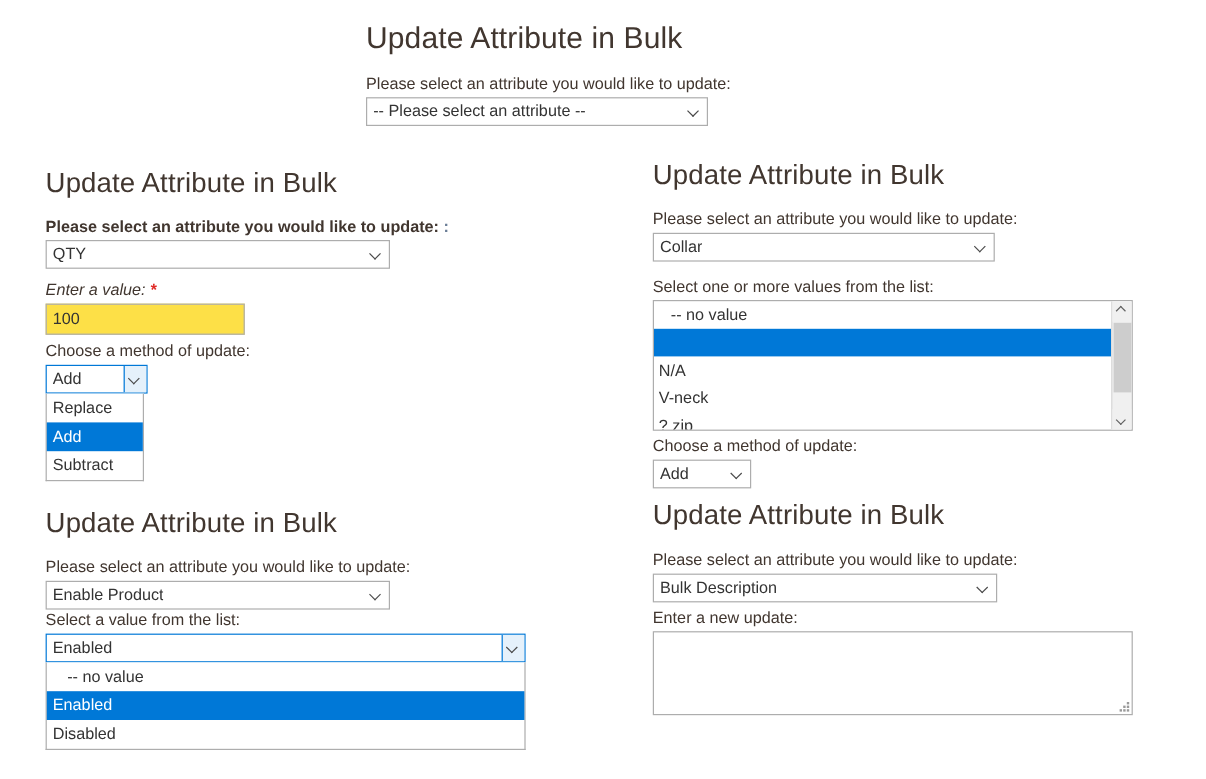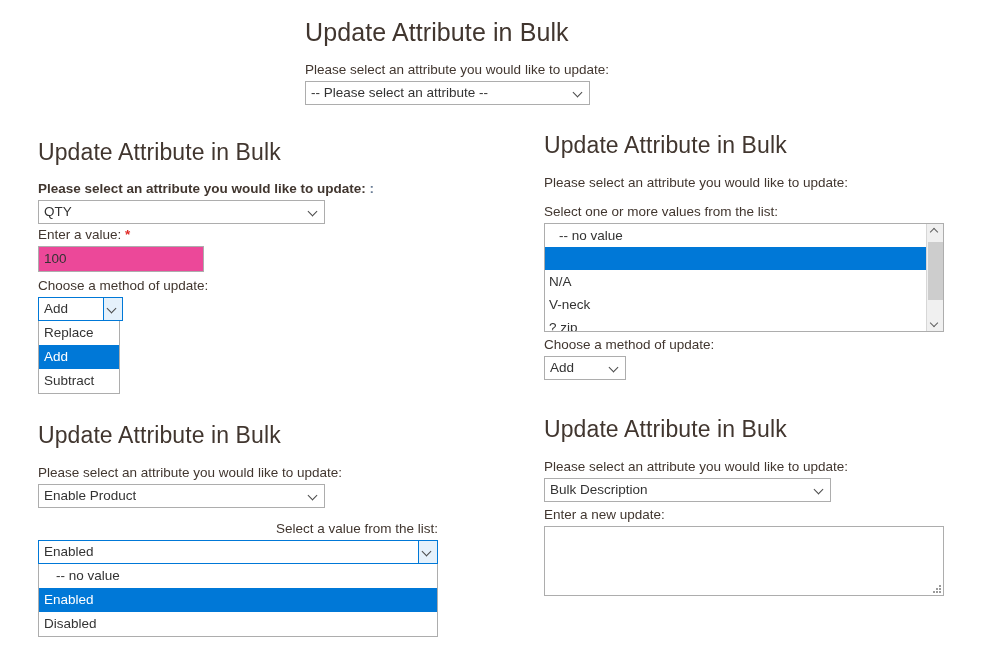--- a/index.html
+++ b/index.html
@@ -101,21 +101,21 @@
     color: #333;
     white-space: nowrap;
     overflow: hidden;
   }
   .ddlist .opt.indent { padding-left: 17px; }
   .ddlist .opt.hl { background: #0078d7; color: #ffffff; }
 
   .txtin {
     height: 24px;
     border: 1px solid #adadad;
-    background: #ec4899;
+    background: #fde047;
     font-size: 13.5px;
     font-family: "Liberation Sans", sans-serif;
     color: #333;
     padding: 12px 5px;
     line-height: 22px;
     display: flex;
     align-items: center;
   }
 
   
@@ -218,21 +218,21 @@
   <div class="panel" style="left:38px; top:139px;">
     <h2 class="h-sec">Update Attribute in Bulk</h2>
     <div class="lbl" style="margin-top:14px;font-weight:bold;">
       <span>Please select an attribute you would like to update:</span>
       <span class="faint">:</span>
     </div>
     <div class="sel" style="width:287px; margin-top:3px;">
       <span class="cv">QTY</span>
       <span class="arw"></span>
     </div>
-    <div class="lbl" style="margin-top:2px;">
+    <div class="lbl" style="margin-top:9px;font-style:italic;">
       <span>Enter a value:</span>
       <span class="req">*</span>
     </div>
     <div class="txtin" style="width:166px; margin-top:3px;">
       <span>100</span>
     </div>
     <div class="lbl" style="margin-top:5px;">Choose a method of update:</div>
     <div style="position:relative; margin-top:3px;">
       <div class="sel open" style="width:85px;">
         <span class="cv">Add</span>
@@ -243,20 +243,24 @@
         <div class="opt">Replace</div>
         <div class="opt hl">Add</div>
         <div class="opt">Subtract</div>
       </div>
     </div>
   </div>
 
   <div class="panel" style="left:544px; top:132px;">
     <h2 class="h-sec">Update Attribute in Bulk</h2>
     <div class="lbl" style="margin-top:15px;">Please select an attribute you would like to update:</div>
+    <div class="sel" style="width:285px; margin-top:3px;">
+      <span class="cv">Collar</span>
+      <span class="arw"></span>
+    </div>
     <div class="lbl" style="margin-top:12px;">Select one or more values from the list:</div>
 
     <div class="listbox" style="width:400px; height:109px; margin-top:3px;">
       <div class="inner">
         <div class="opt indent">-- no value</div>
         <div class="opt hl">&nbsp;</div>
         <div class="opt">N/A</div>
         <div class="opt">V-neck</div>
         <div class="opt">? zip</div>
 
@@ -279,21 +283,21 @@
     </div>
   </div>
 
   <div class="panel" style="left:38px; top:422px;">
     <h2 class="h-sec">Update Attribute in Bulk</h2>
     <div class="lbl" style="margin-top:15px;">Please select an attribute you would like to update:</div>
     <div class="sel" style="width:287px; margin-top:3px;">
       <span class="cv">Enable Product</span>
       <span class="arw"></span>
     </div>
-    <div class="lbl" style="margin-top:12px;text-align:right;">Select a value from the list:</div>
+    <div class="lbl" style="margin-top:0;">Select a value from the list:</div>
     <div style="position:relative; margin-top:3px;">
       <div class="sel open" style="width:400px;">
         <span class="cv">Enabled</span>
         <span class="btn"></span>
         <span class="arw"></span>
       </div>
       <div class="ddlist" style="left:0; top:24px; width:400px;">
         <div class="opt indent">-- no value</div>
         <div class="opt hl">Enabled</div>
         <div class="opt">Disabled</div>

